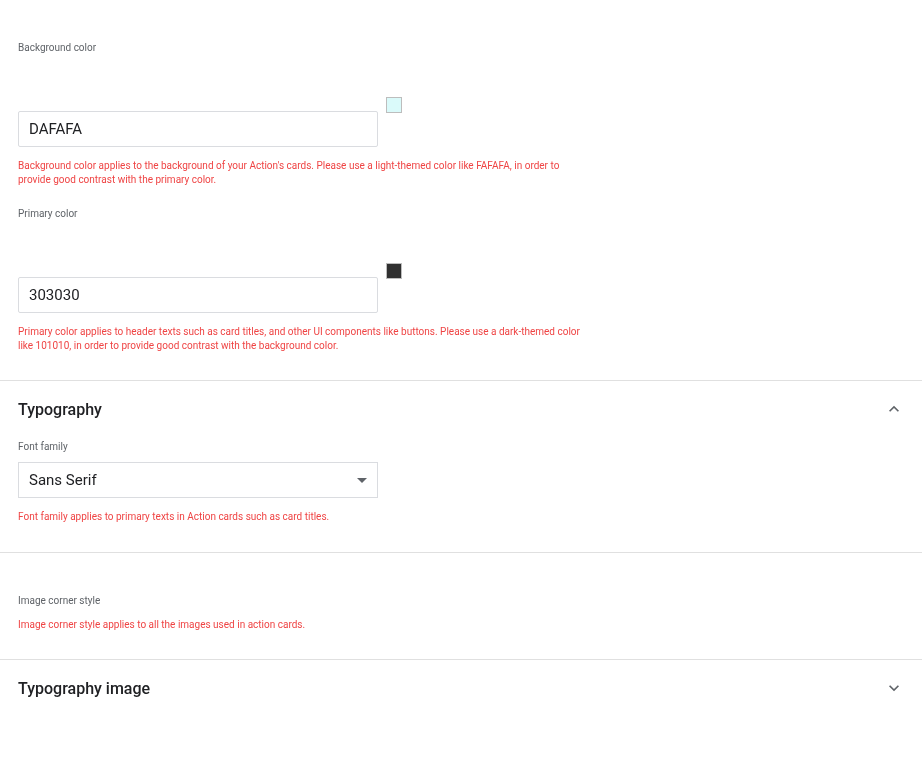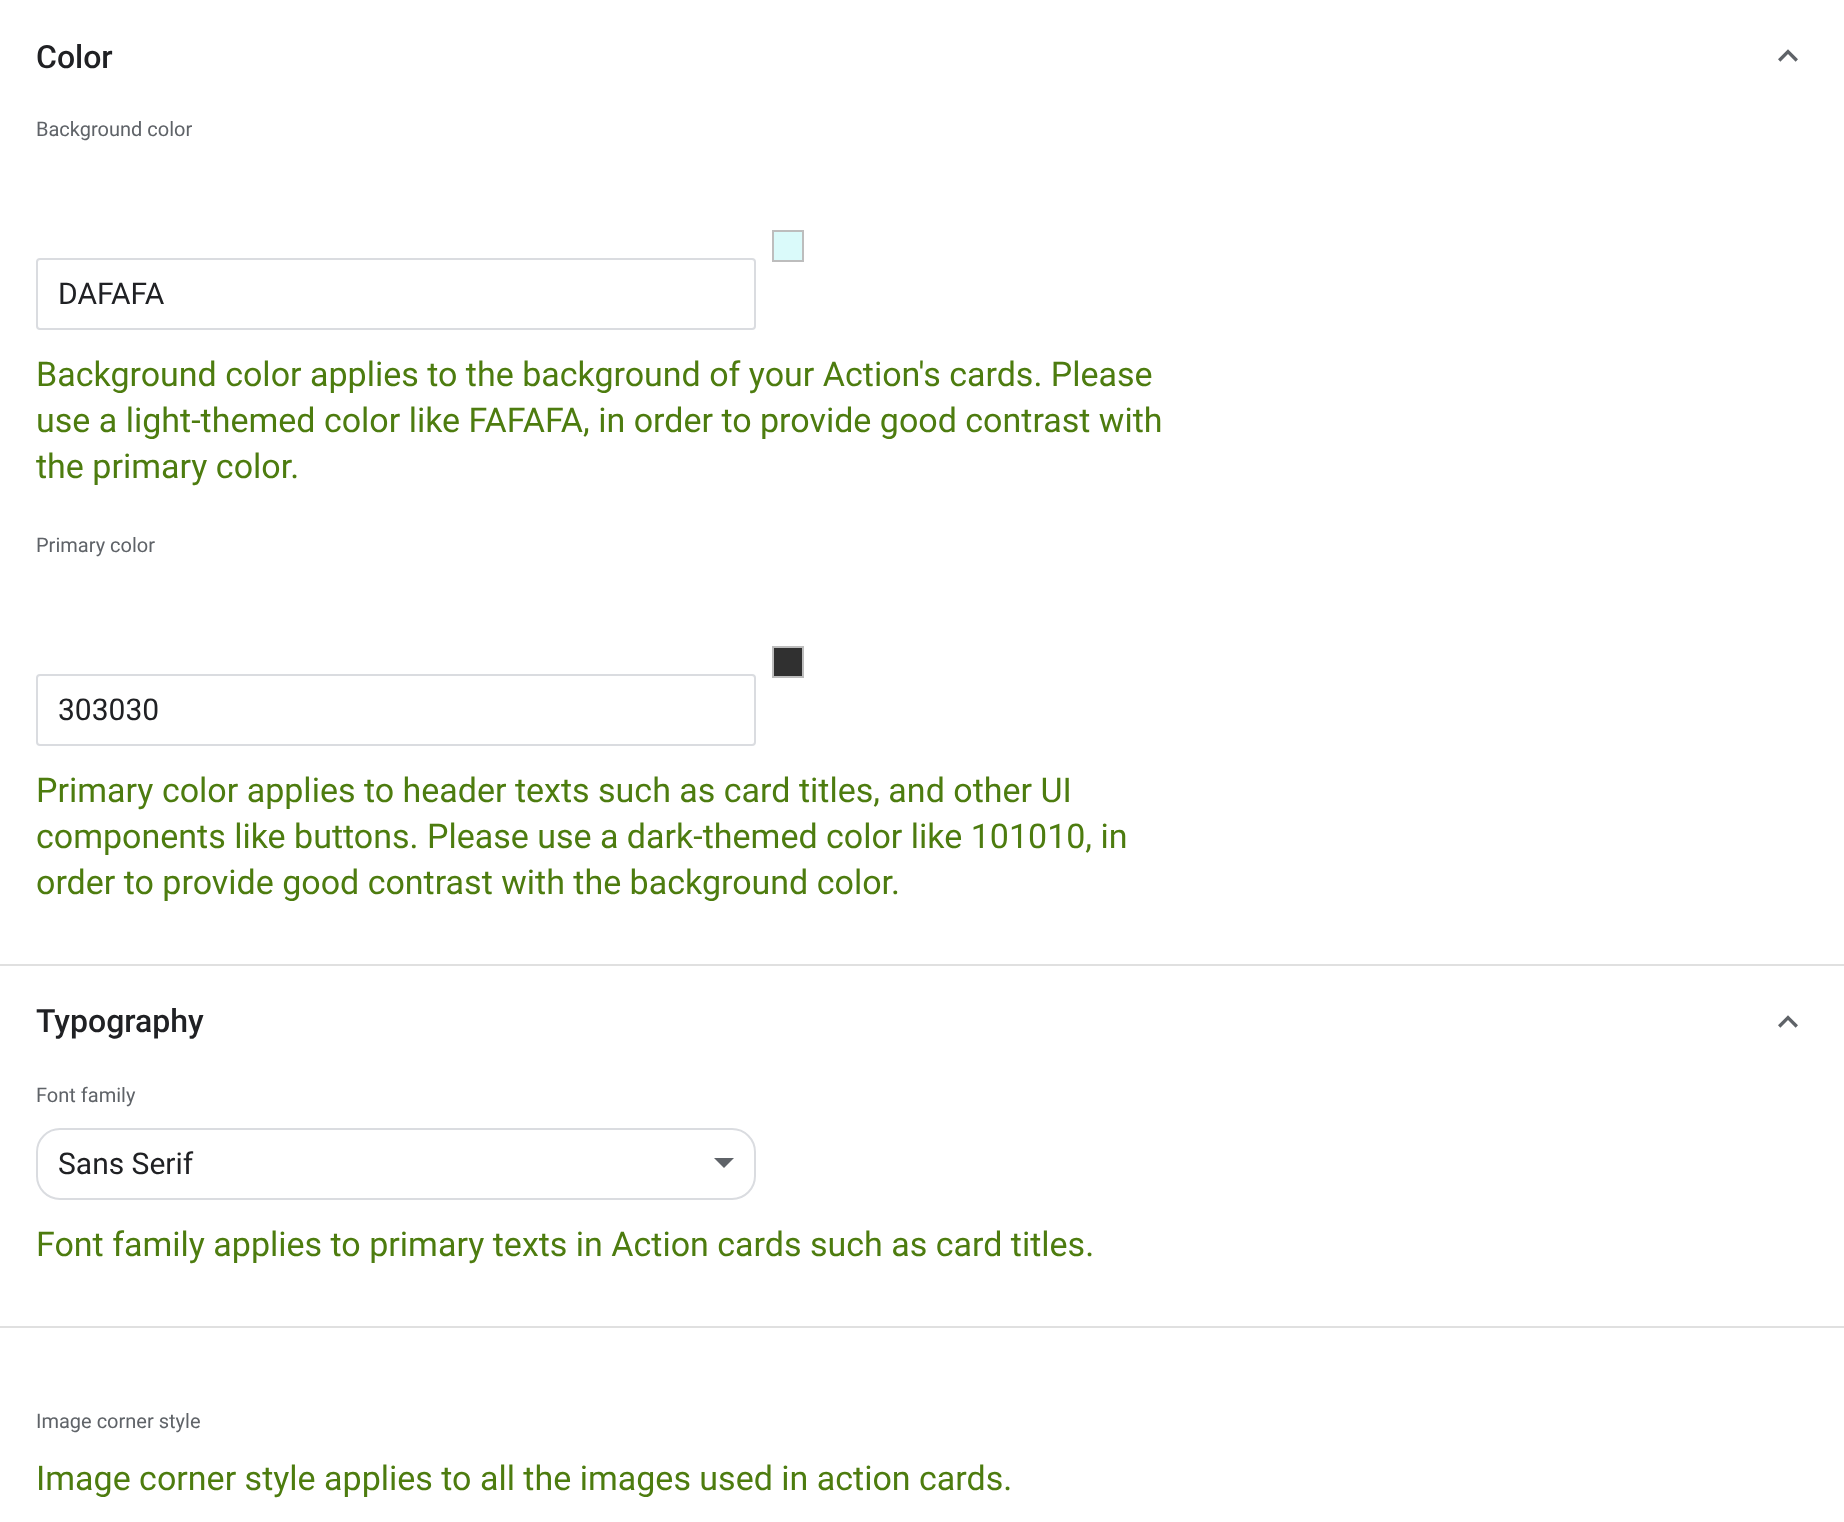--- a/index.html
+++ b/index.html
@@ -69,56 +69,48 @@
     width: 16px;
     height: 16px;
     border: 1px solid #bdbdbd;
     flex: 0 0 auto;
   }
   .select-wrap {
     position: relative;
     width: 360px;
     height: 36px;
     border: 1px solid #dadce0;
-    border-radius: 12px;
+    border-radius: 0;
     background: #fff;
     display: flex;
     align-items: center;
     padding: 0 10px;
     cursor: pointer;
   }
   .select-value {
     font-size: 15px;
     color: #202124;
     flex: 1;
   }
   .select-caret {
     color: #5f6368;
   }
   .select-caret svg { display: block; }
   .helper-text {
-    font-size: 17px;
-    color: #4d7c0f;
+    font-size: 10px;
+    color: #ef4444;
     line-height: 1.35;
     margin-top: 12px;
     max-width: 575px;
   }
 </style>
 </head>
 <body>
 
 <div class="section">
-  <div class="section-header">
-    <span class="section-title">Color</span>
-    <span class="expand-icon">
-      <svg width="20" height="20" viewBox="0 0 24 24">
-          <path fill="currentColor" d="M7.41 15.41 12 10.83l4.59 4.58L18 14l-6-6-6 6z"></path>
-        </svg>
-    </span>
-  </div>
 
   <div class="field-block">
     <div class="field-label">Background color</div>
     <div class="input-row">
       <input type="text" class="text-input" value="DAFAFA" style="">
       <span class="swatch" style="background: rgb(218, 250, 250);"></span>
     </div>
     <div class="helper-text">Background color applies to the background of your Action's cards. Please use a light-themed color like FAFAFA, in order to provide good contrast with the primary color.</div>
   </div>
 

